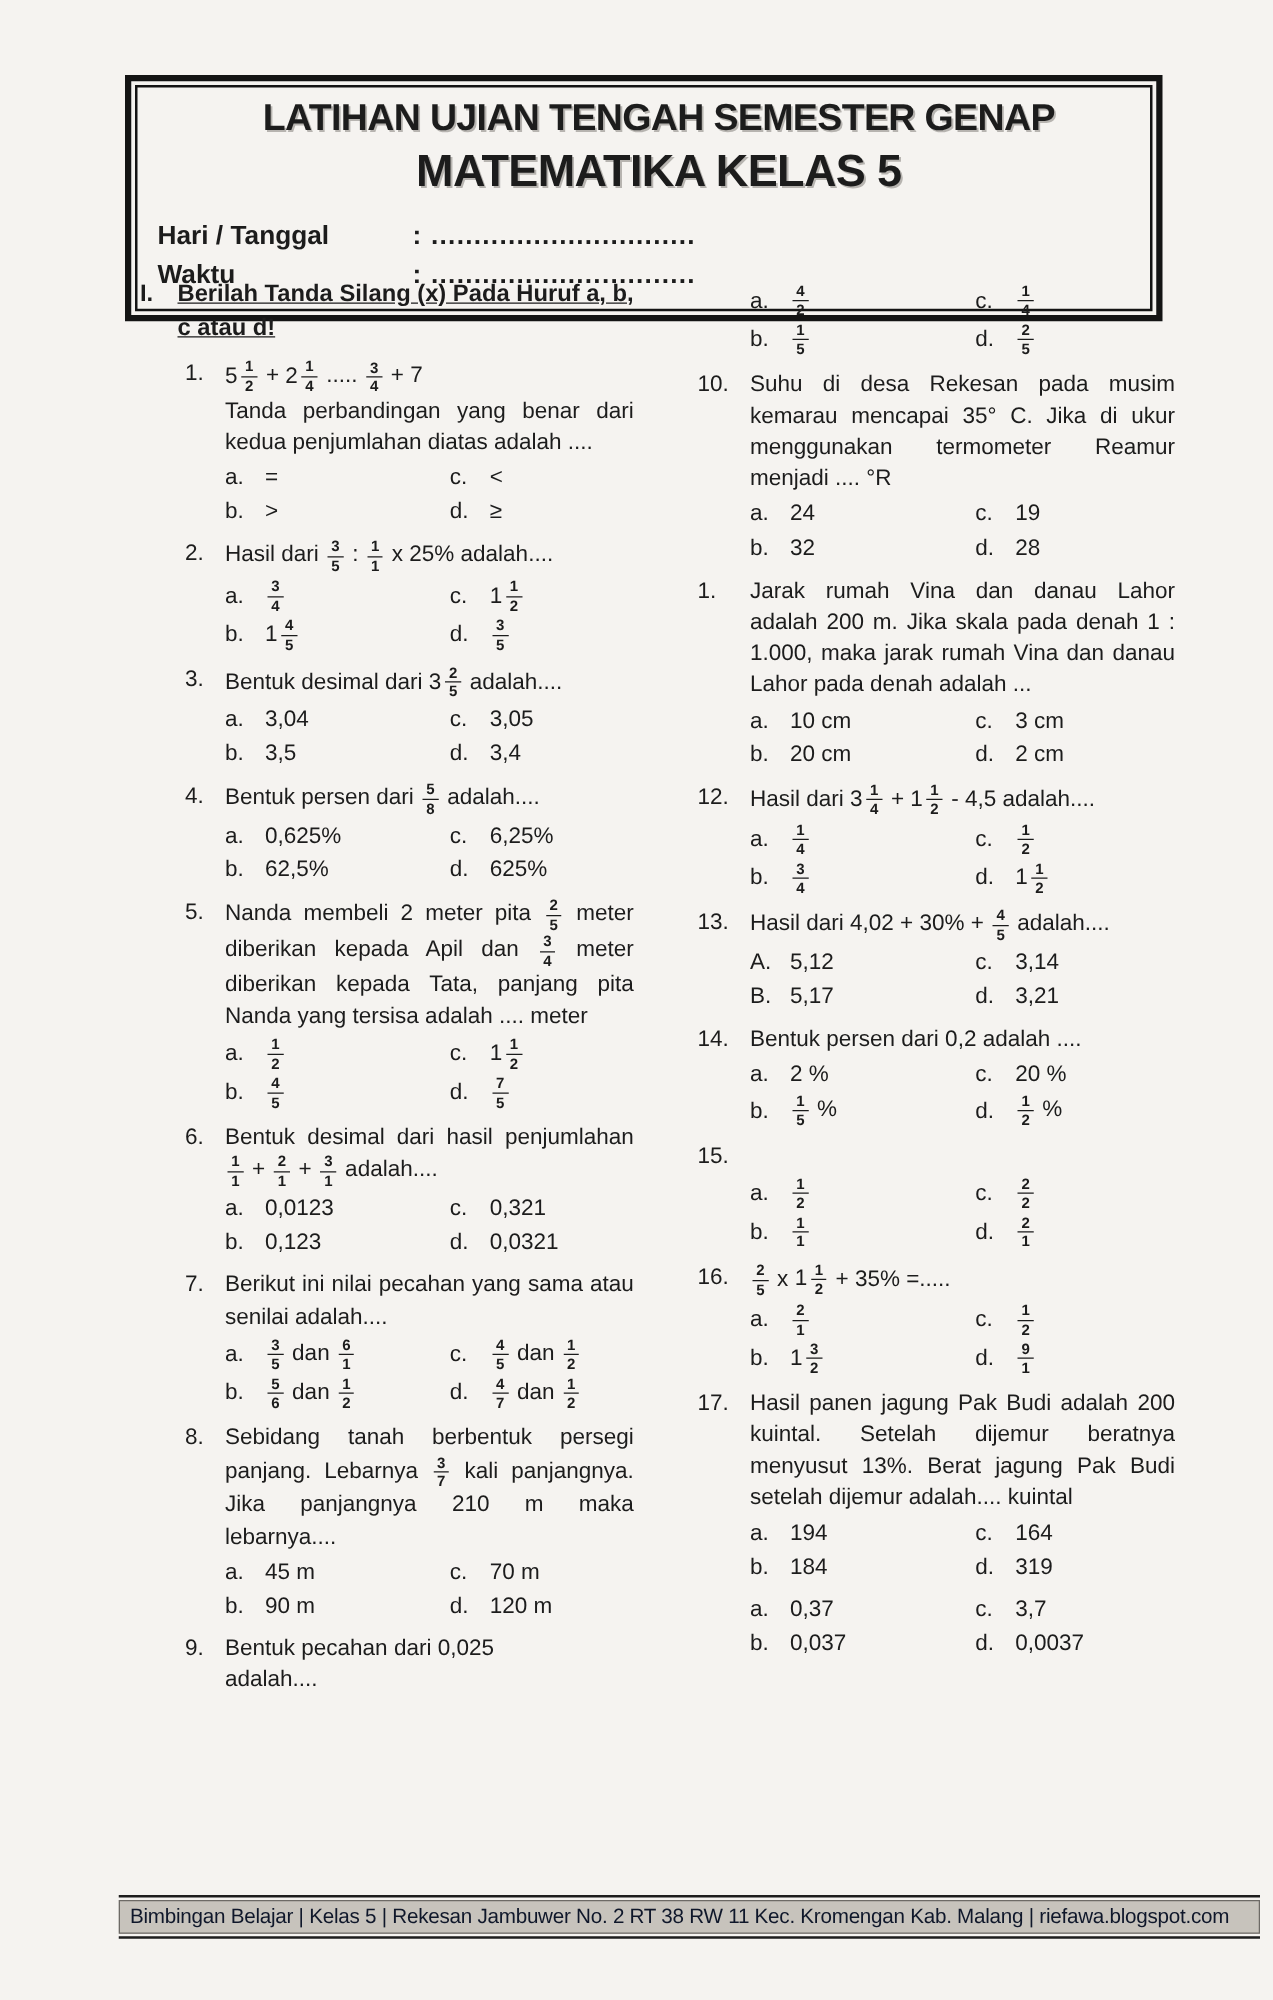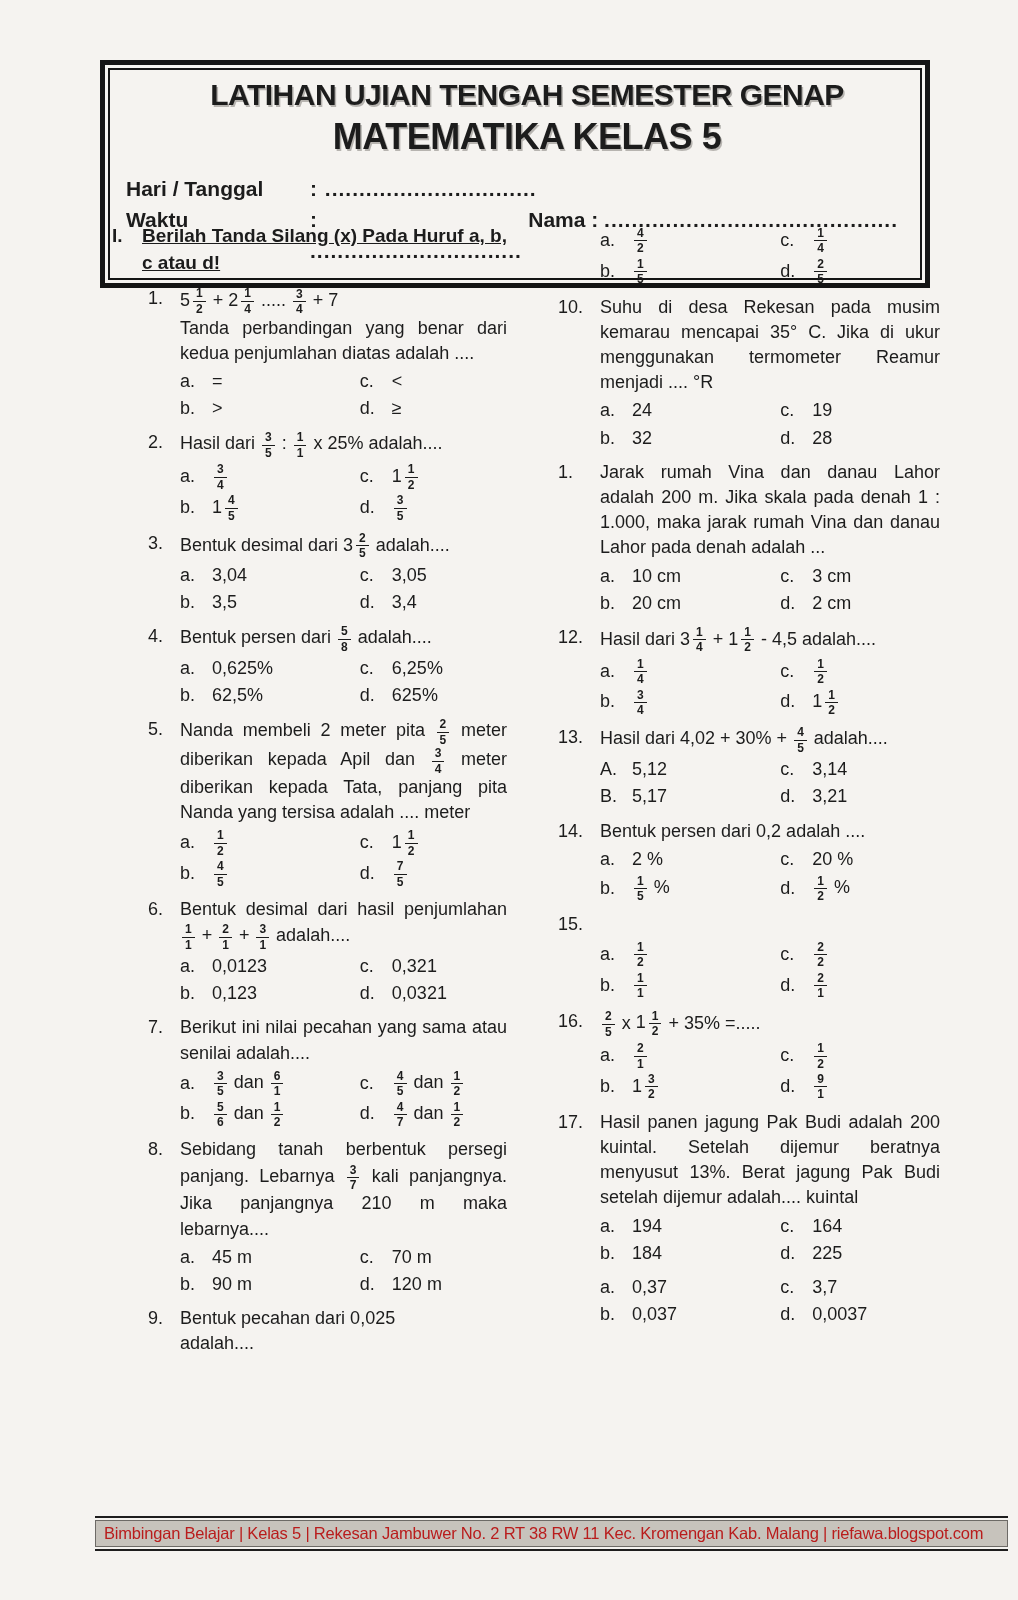--- a/index.html
+++ b/index.html
@@ -15,21 +15,21 @@
     border:5px solid #141414; padding:3px; box-sizing:border-box;
     background:#f5f3f0;
   }
   .header-inner { border:2px solid #141414; padding:6px 0 12px 0; }
   .title {
     text-align:center; font-weight:bold; font-size:30px; letter-spacing:-0.5px;
     line-height:1.25; text-shadow:1.5px 1.5px 0 rgba(40,35,30,0.30);margin-left:24px;
   }
   .title2 { font-size:36px; }
   .fields { margin-top:14px; padding:0 16px; position:relative; font-size:21px; font-weight:600; }
-  .field-row { display:flex; align-items:baseline; line-height:31px; }
+  .field-row { display:flex; align-items:baseline; line-height:31px;gap:20px; }
   .f-label { width:184px; flex:none; }
   .f-dots { letter-spacing:1px; font-weight:600; }
   .nama { margin-left:auto; margin-right:6px; white-space:nowrap; }
   
   .body-cols {
     position:absolute; left:112px; top:223px; width:828px; height:1288px;
     display:flex; gap:51px; overflow:hidden;
   }
   .col { font-size:18px; line-height:1.4; }
   .col-left  { width:395px; flex:none; }
@@ -64,21 +64,21 @@
   .frac .num { font-size:12px; font-weight:bold; line-height:1.12; padding:0 3px; border-bottom:1.7px solid #1b1b1b; }
   .frac .den { font-size:12px; font-weight:bold; line-height:1.2; padding:0 3px; }
   .mix { display:inline-flex; align-items:center; white-space:nowrap; }
   .mix .whole { margin-right:1px; }
   
   .footer {
     position:absolute; left:95px; top:1516px; width:913px;
     border-top:2px solid #1d1d1d; border-bottom:2px solid #1d1d1d; padding:2px 0;
   }
   .footer-bar {
-    background:#c7c3bc; border:1px solid #6d6a66; color:#b91c1c;
+    background:#c7c3bc; border:1px solid #6d6a66; color:#0f172a;
     font-size:16.5px; letter-spacing:-0.2px; padding:2px 8px; line-height:1.3;
     white-space:nowrap; overflow:hidden;
   }
 </style>
 </head>
 <body>
 
 <div class="page">
 
   <div class="header-box">
@@ -86,24 +86,20 @@
       <div class="title">LATIHAN UJIAN TENGAH SEMESTER GENAP</div>
       <div class="title title2">MATEMATIKA KELAS 5</div>
       <div class="fields">
         <div class="field-row">
           <span class="f-label">Hari / Tanggal</span>
           <span class="f-dots">: ...............................</span>
         </div>
         <div class="field-row">
           <span class="f-label">Waktu</span>
           <span class="f-dots">: ...............................</span>
-          <span class="nama">
-            <span>Nama :</span>
-            <span class="f-dots">...........................................</span>
-          </span>
         </div>
       </div>
     </div>
   </div>
 
   <div class="body-cols">
     <div class="col col-left">
       <div class="sec-head">
         <span class="sec-num">I.</span>
         <span class="sec-text">Berilah Tanda Silang (x) Pada Huruf a, b, c atau d!</span>
@@ -801,21 +797,21 @@
                   <span class="opt-val">164</span>
                 </div>
               </div>
               <div class="opt-row">
                 <div class="opt">
                   <span class="opt-label">b.</span>
                   <span class="opt-val">184</span>
                 </div>
                 <div class="opt">
                   <span class="opt-label">d.</span>
-                  <span class="opt-val">225</span>
+                  <span class="opt-val">319</span>
                 </div>
               </div>
             </div>
           </div>
           <div class="q">
             <div class="opts">
               <div class="opt-row">
                 <div class="opt">
                   <span class="opt-label">a.</span>
                   <span class="opt-val">0,37</span>

